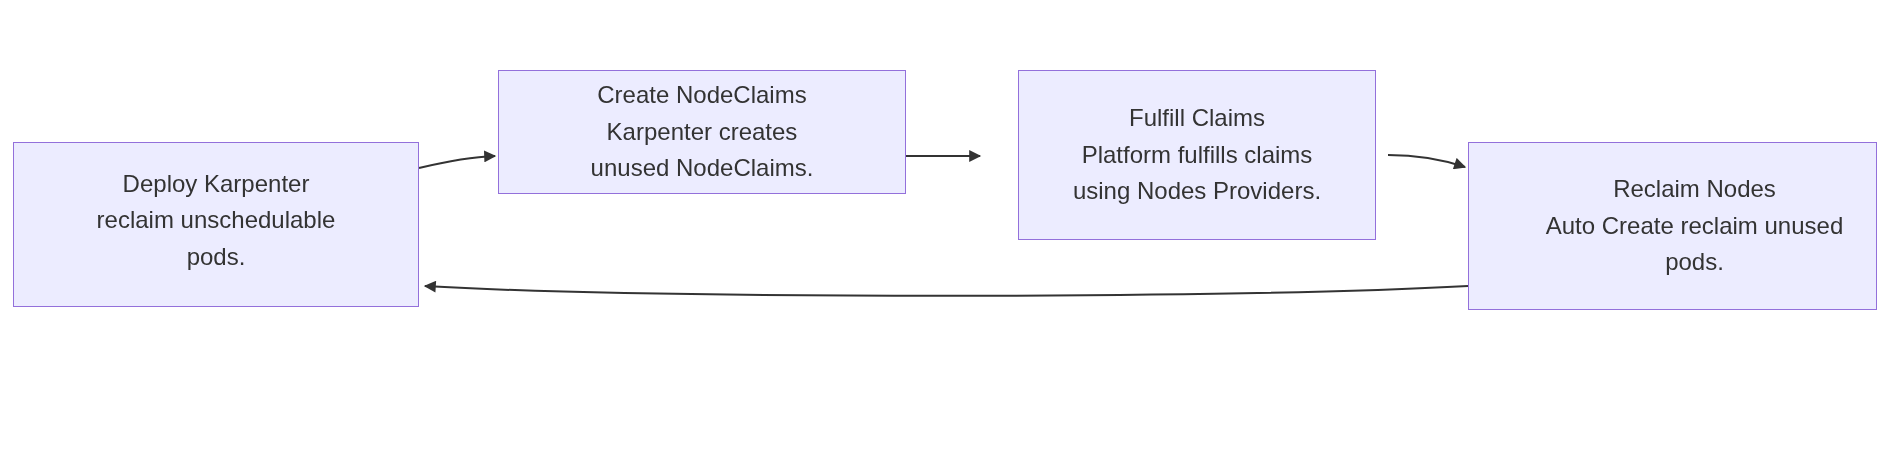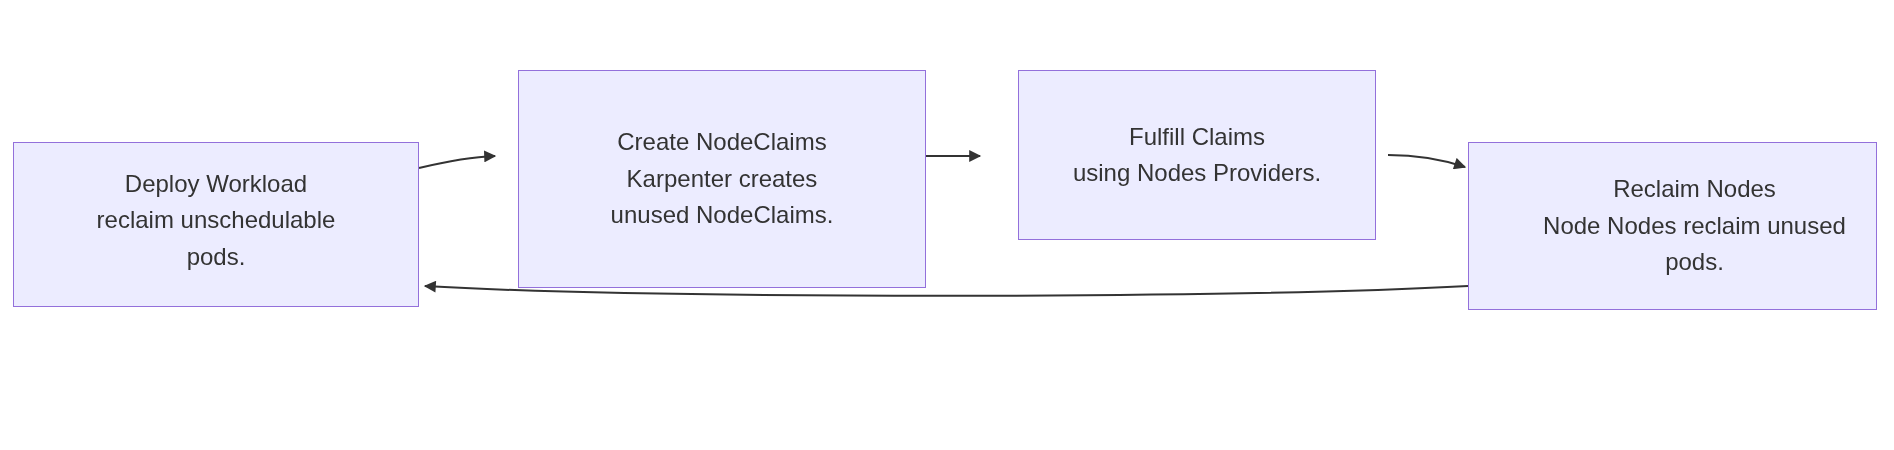--- a/index.html
+++ b/index.html
@@ -41,21 +41,21 @@
     font-size: 24px;
     line-height: 36.5px;
     text-align: center;
     white-space: nowrap;
   }
   .node-label.clipped {
     height: 118px;
     overflow: hidden;
   }
   #node-deploy   { left: 13px;   top: 142px; width: 406px; height: 165px; }
-  #node-create   { left: 518px;  top: 70px;  width: 408px; height: 218px; }
+  #node-create   { left: 498px;  top: 70px;  width: 408px; height: 124px; }
   #node-fulfill  { left: 1018px;  top: 70px;  width: 358px; height: 170px; }
   #node-reclaim  { left: 1468px; top: 142px; width: 409px; height: 168px; padding-left: 44px; }
 </style>
 </head>
 <body>
 
 <div class="stage">
 
   <svg class="edge-layer" viewBox="0 0 1894 450">
     <defs>
@@ -64,42 +64,43 @@
       </marker>
     </defs>
     <path class="edge" d="M 419 168 C 444 162, 467 157, 495 156" marker-end="url(#arrowhead)"></path>
     <path class="edge" d="M 906 156 L 980 156" marker-end="url(#arrowhead)"></path>
     <path class="edge" d="M 1388 155 C 1413 155, 1441 159, 1465 167" marker-end="url(#arrowhead)"></path>
     <path class="edge" d="M 1468 286 C 1230 299, 650 299, 425 286" marker-end="url(#arrowhead)"></path>
   </svg>
 
   <div class="node" id="node-deploy">
     <div class="node-label clipped">
-      <div>Deploy Workload</div>
+      <div>Deploy Karpenter</div>
       <div>reclaim unschedulable</div>
       <div>pods.</div>
     </div>
   </div>
 
   <div class="node" id="node-create">
     <div class="node-label">
       <div>Create NodeClaims</div>
       <div>Karpenter creates</div>
       <div>unused NodeClaims.</div>
     </div>
   </div>
 
   <div class="node" id="node-fulfill">
     <div class="node-label">
       <div>Fulfill Claims</div>
+      <div>Platform fulfills claims</div>
       <div>using Nodes Providers.</div>
     </div>
   </div>
 
   <div class="node" id="node-reclaim">
     <div class="node-label">
       <div>Reclaim Nodes</div>
-      <div>Node Nodes reclaim unused</div>
+      <div>Auto Create reclaim unused</div>
       <div>pods.</div>
     </div>
   </div>
 
 </div>
 
 </body></html>

